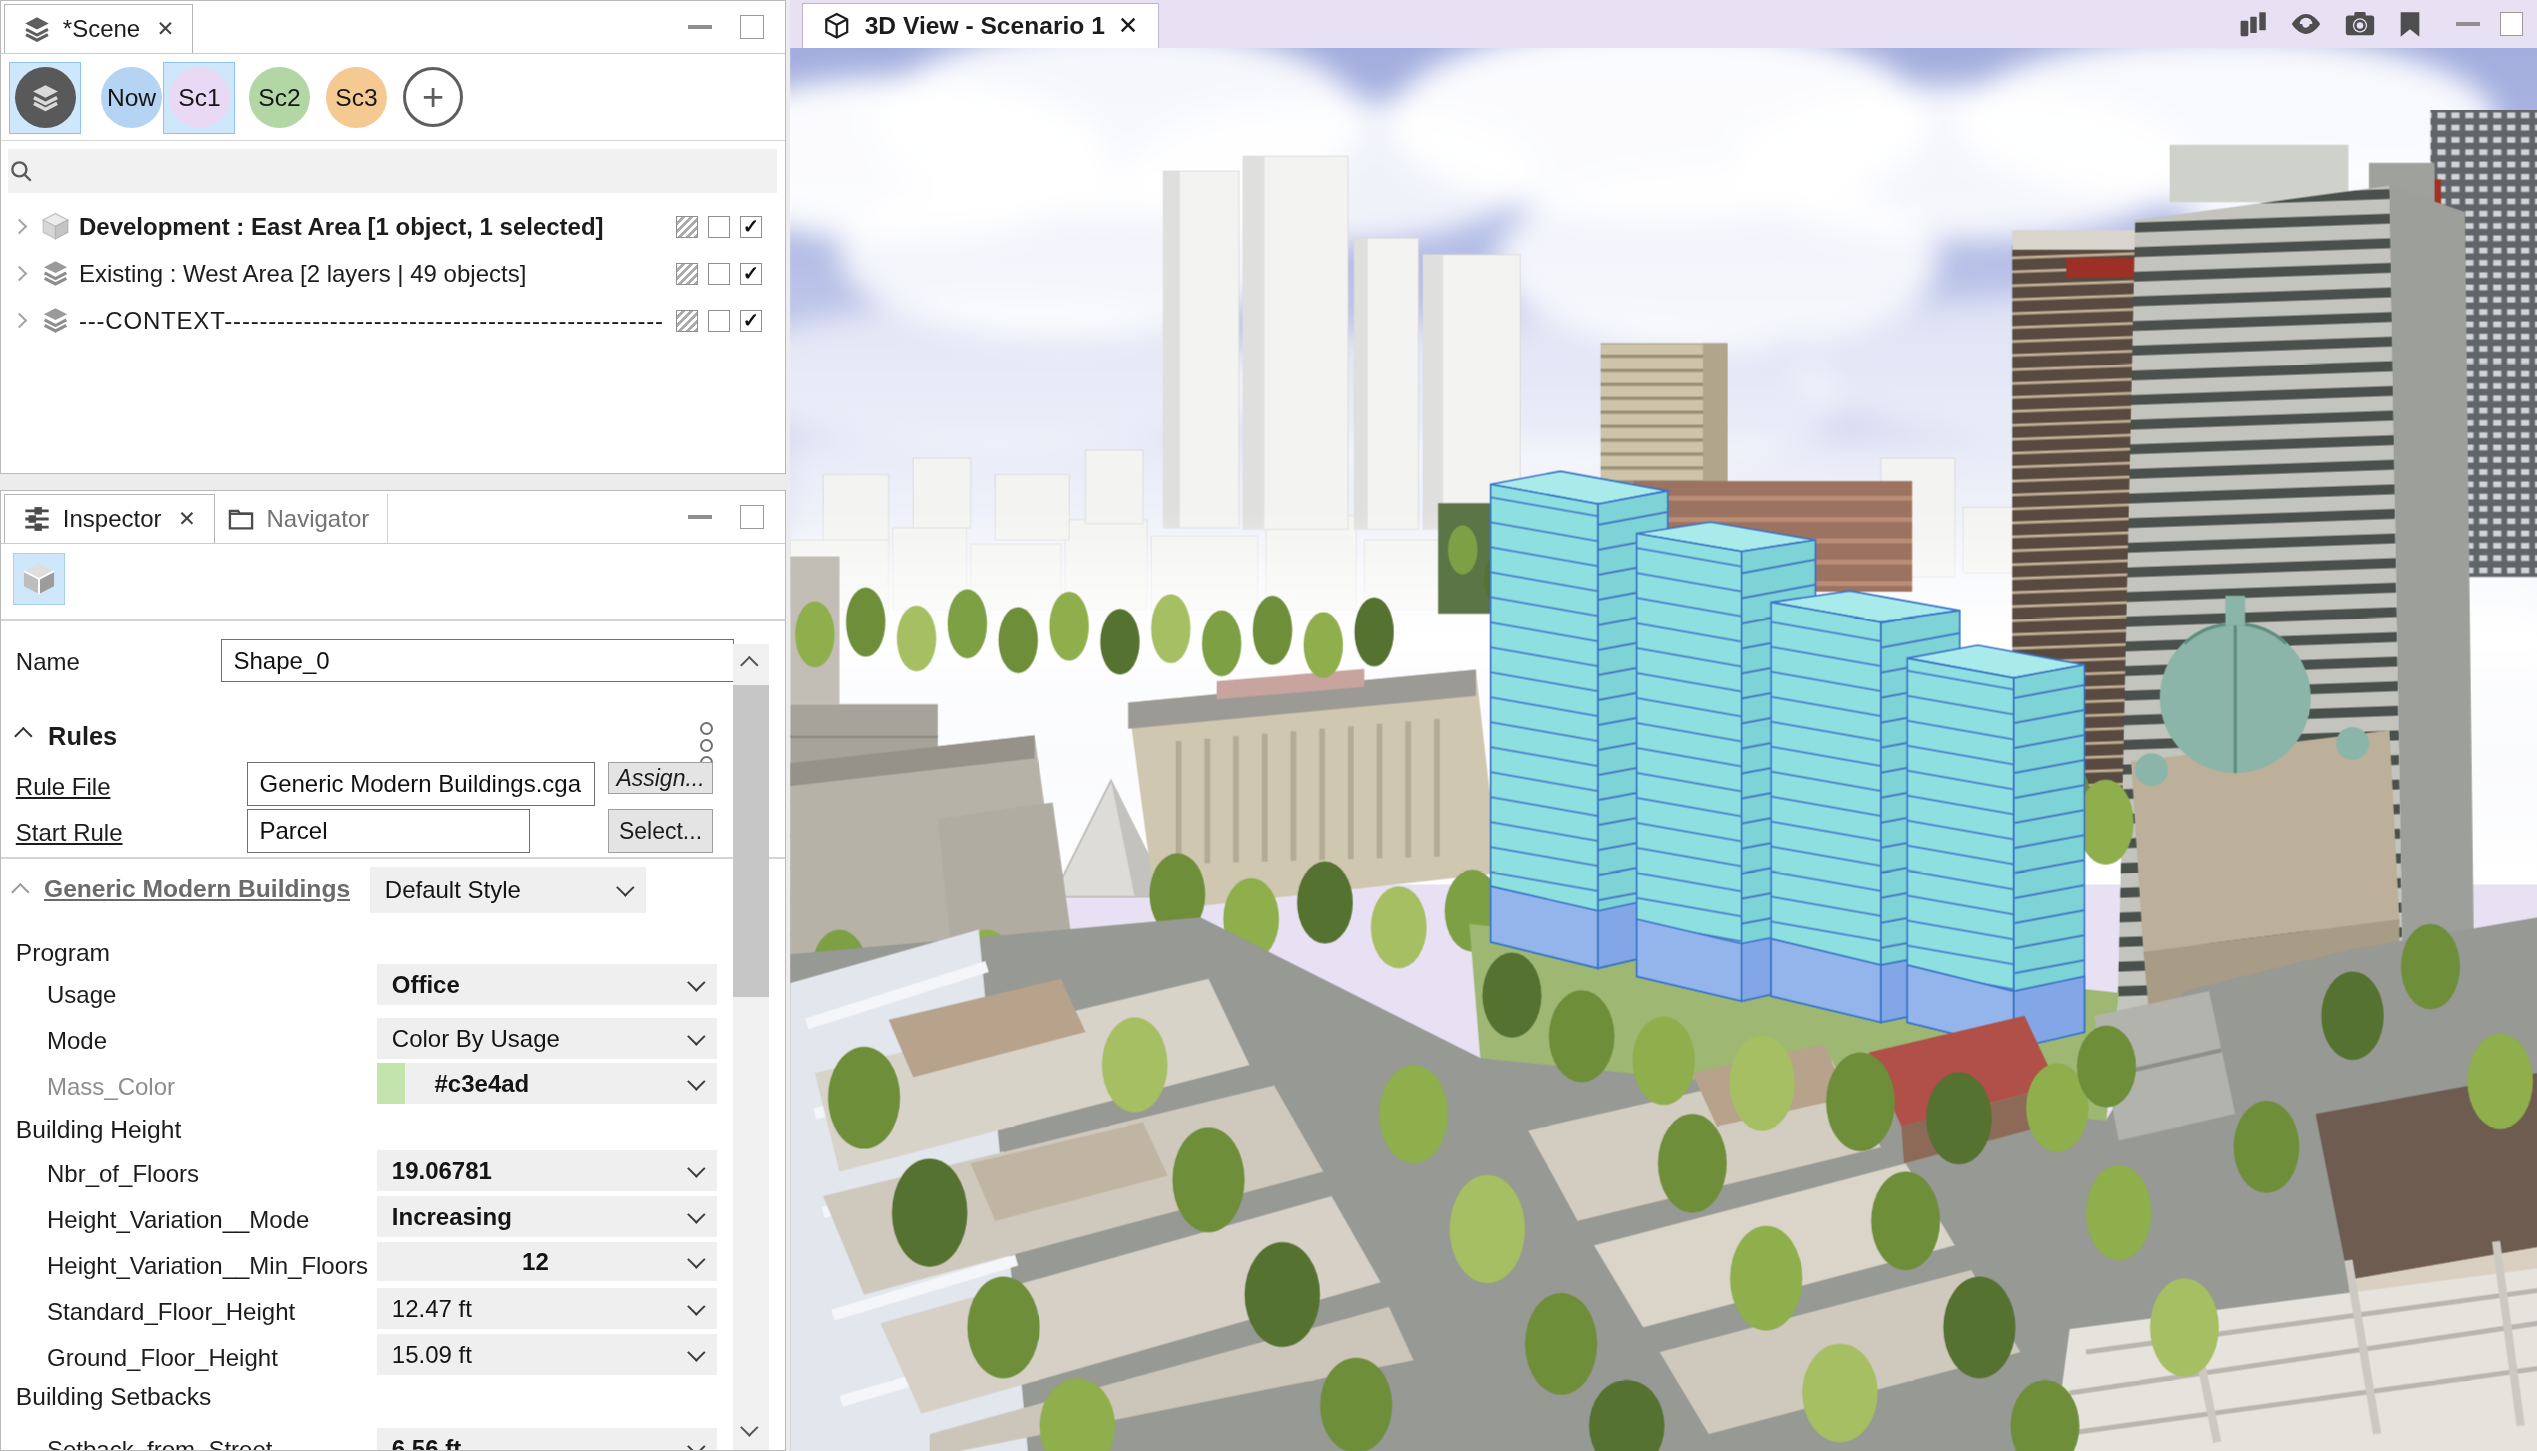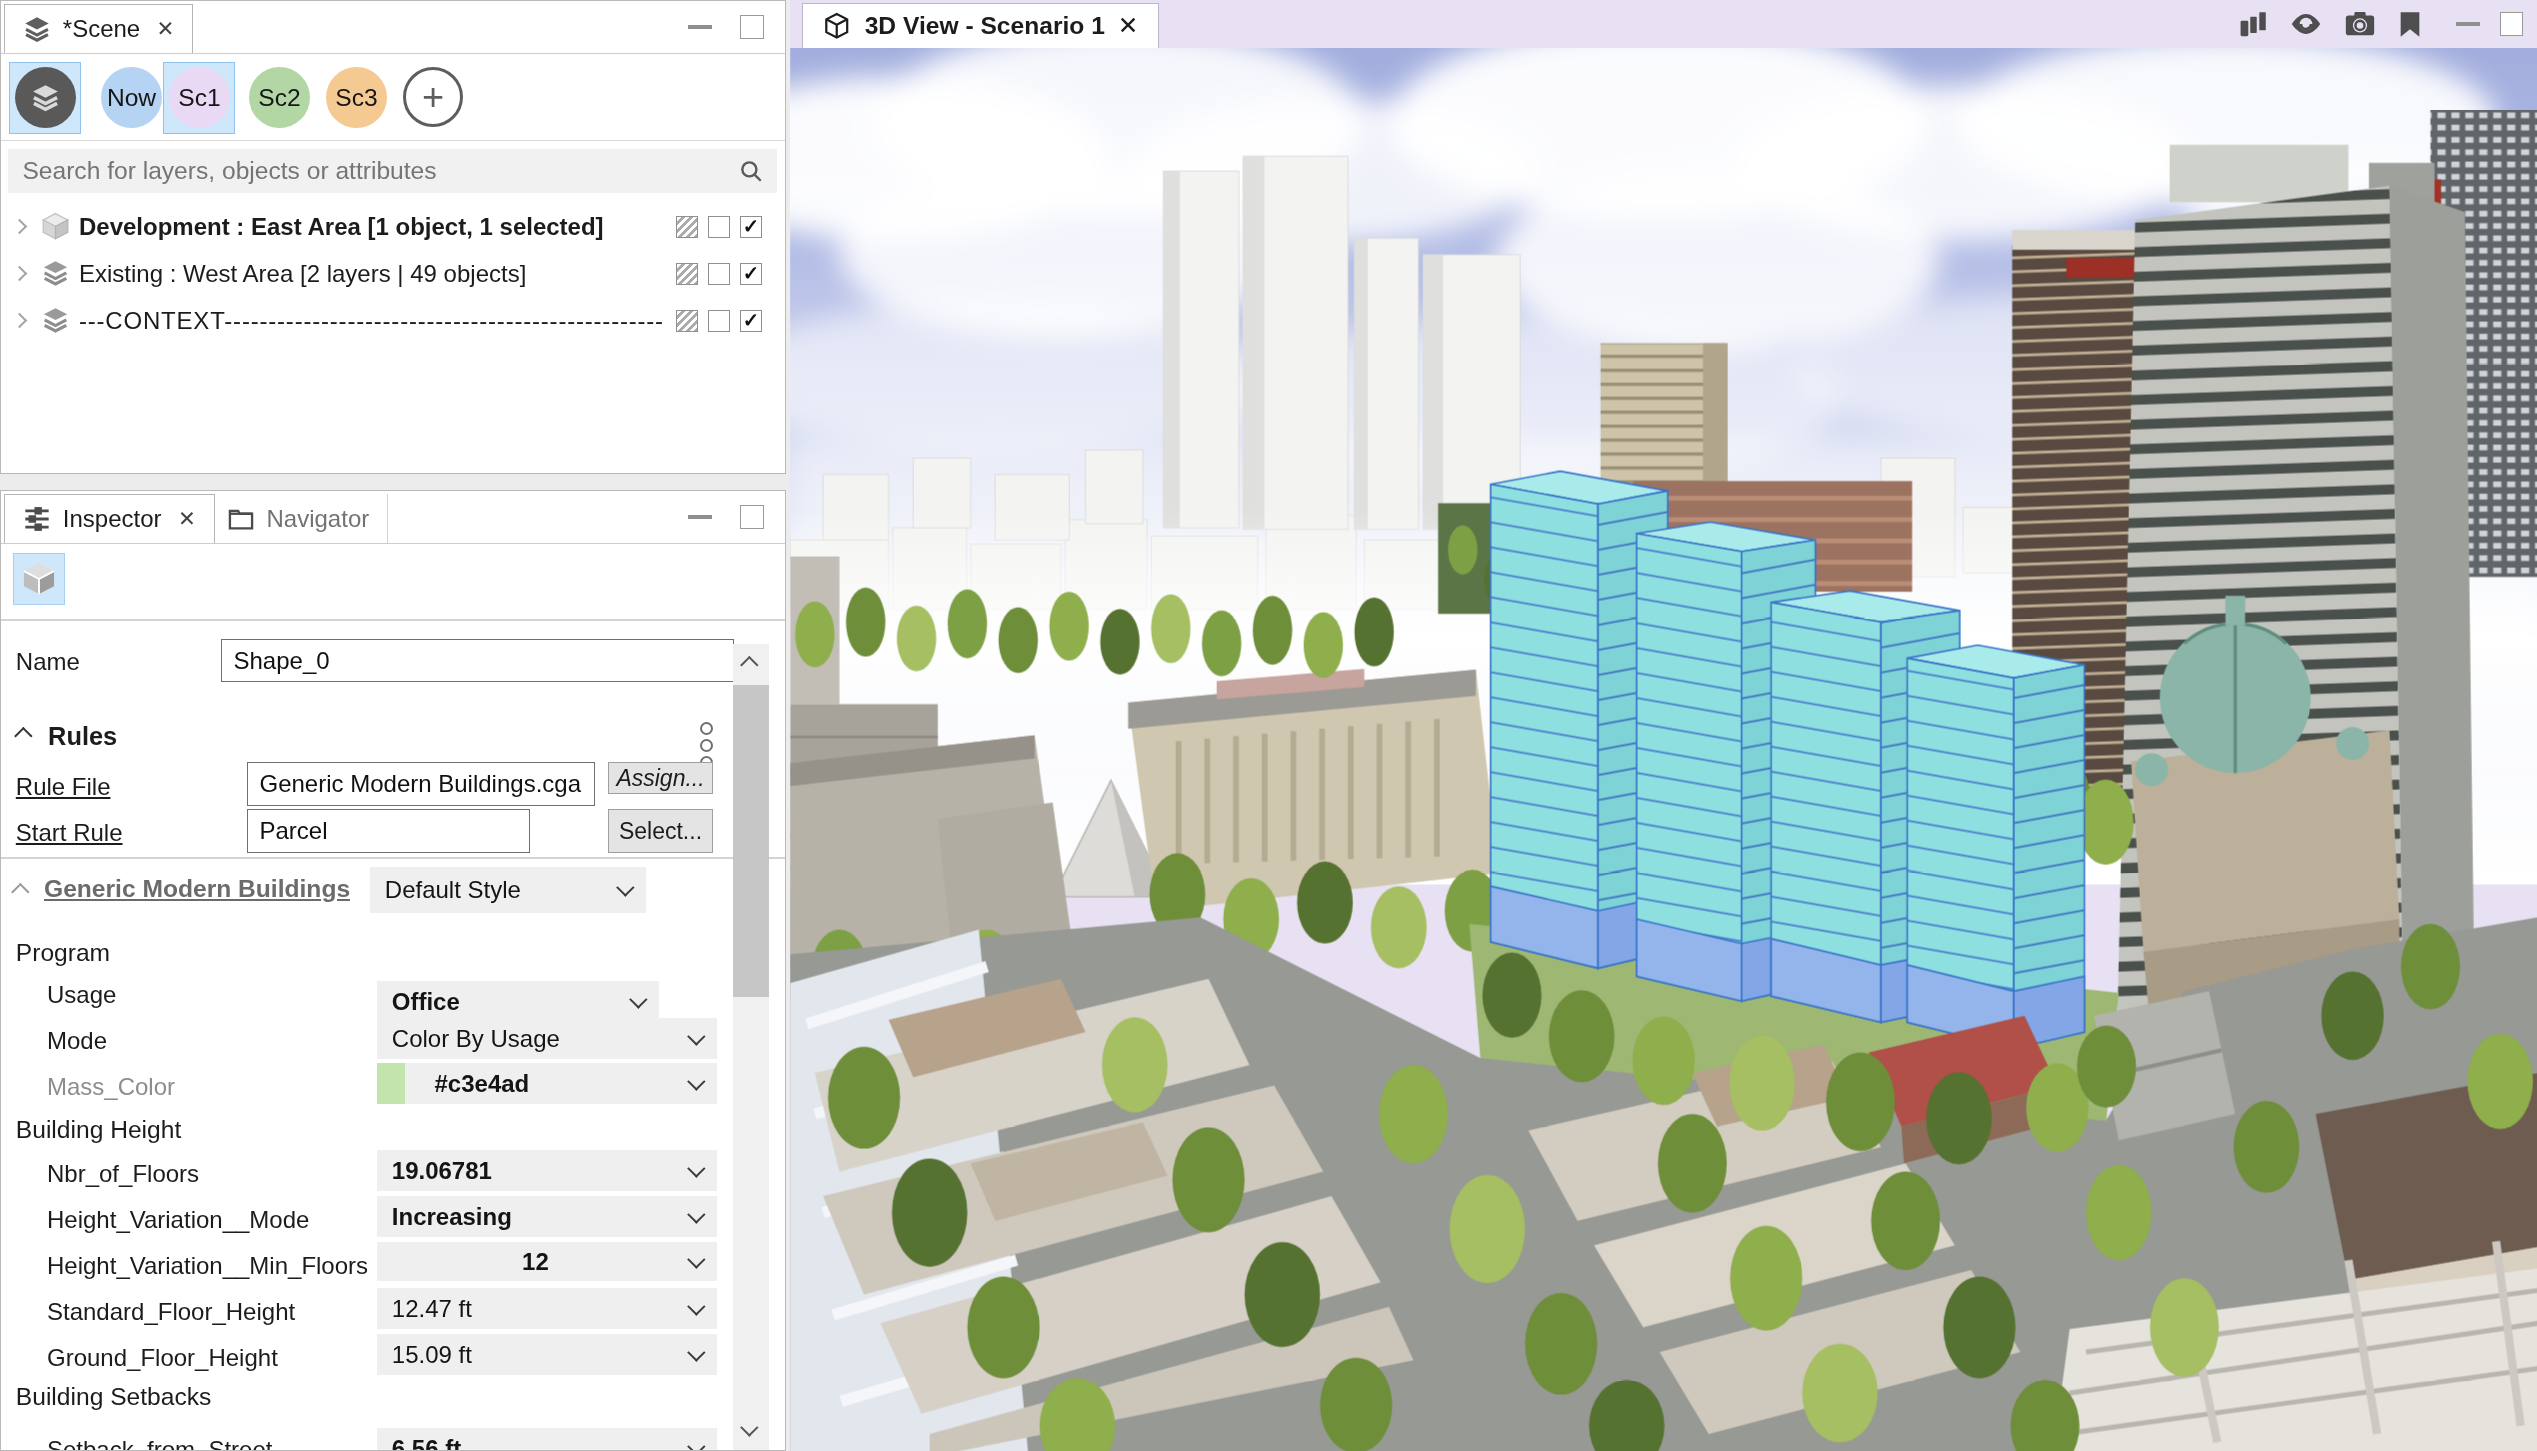--- a/index.html
+++ b/index.html
@@ -108,21 +108,20 @@
           <span>Sc2</span>
         </span>
       <span class="chip" style="left:325px;background:#f5c992;">
           <span>Sc3</span>
         </span>
       <span class="chip add" style="left:402px;">
           <span>+</span>
         </span>
     </div>
     <div class="searchbar">
-      <input type="text" placeholder="Search for layers, objects or attributes" style="">
       <span style="padding-right:13px;">
         <svg width="26" height="26" viewBox="0 0 24 24" fill="none" stroke="#5a5a5a" stroke-width="2.2">
             <circle cx="10.5" cy="10.5" r="6.5"></circle>
             <path d="M15.5 15.5 21 21"></path>
           </svg>
       </span>
     </div>
     <div class="tree">
       <div class="treerow">
         <span class="chev right" style="margin:0 14.8px 0 13px;"></span>
@@ -252,21 +251,21 @@
     <span class="chev up gray" style="position:absolute;left:13px;top:395px;"></span>
     <span class="rulelink" style="position:absolute;left:43px;top:384px;max-width:321px;white-space:nowrap;overflow:hidden;display:inline-block;">Generic Modern Buildings</span>
     <div class="ddl" style="left:369px;top:376px;width:276px;height:46px;">
       <span>Default Style</span>
         <span class="chev"></span>
     </div>
 
     <span class="formlbl grp" style="left:14.8px;top:448px;">Program</span>
 
     <span class="formlbl" style="left:46px;top:490px;">Usage</span>
-    <div class="ddl bold" style="left:376px;top:490px;width:282px;height:41px;text-align:center;">
+    <div class="ddl bold" style="left:376px;top:473px;width:340px;height:41px;text-align:center;">
         <span>Office</span>
         <span class="chev"></span>
       </div>
 
     <span class="formlbl" style="left:46px;top:536px;">Mode</span>
     <div class="ddl" style="left:376px;top:527px;width:340px;height:41px;">
         <span>Color By Usage</span>
         <span class="chev"></span>
       </div>
 

